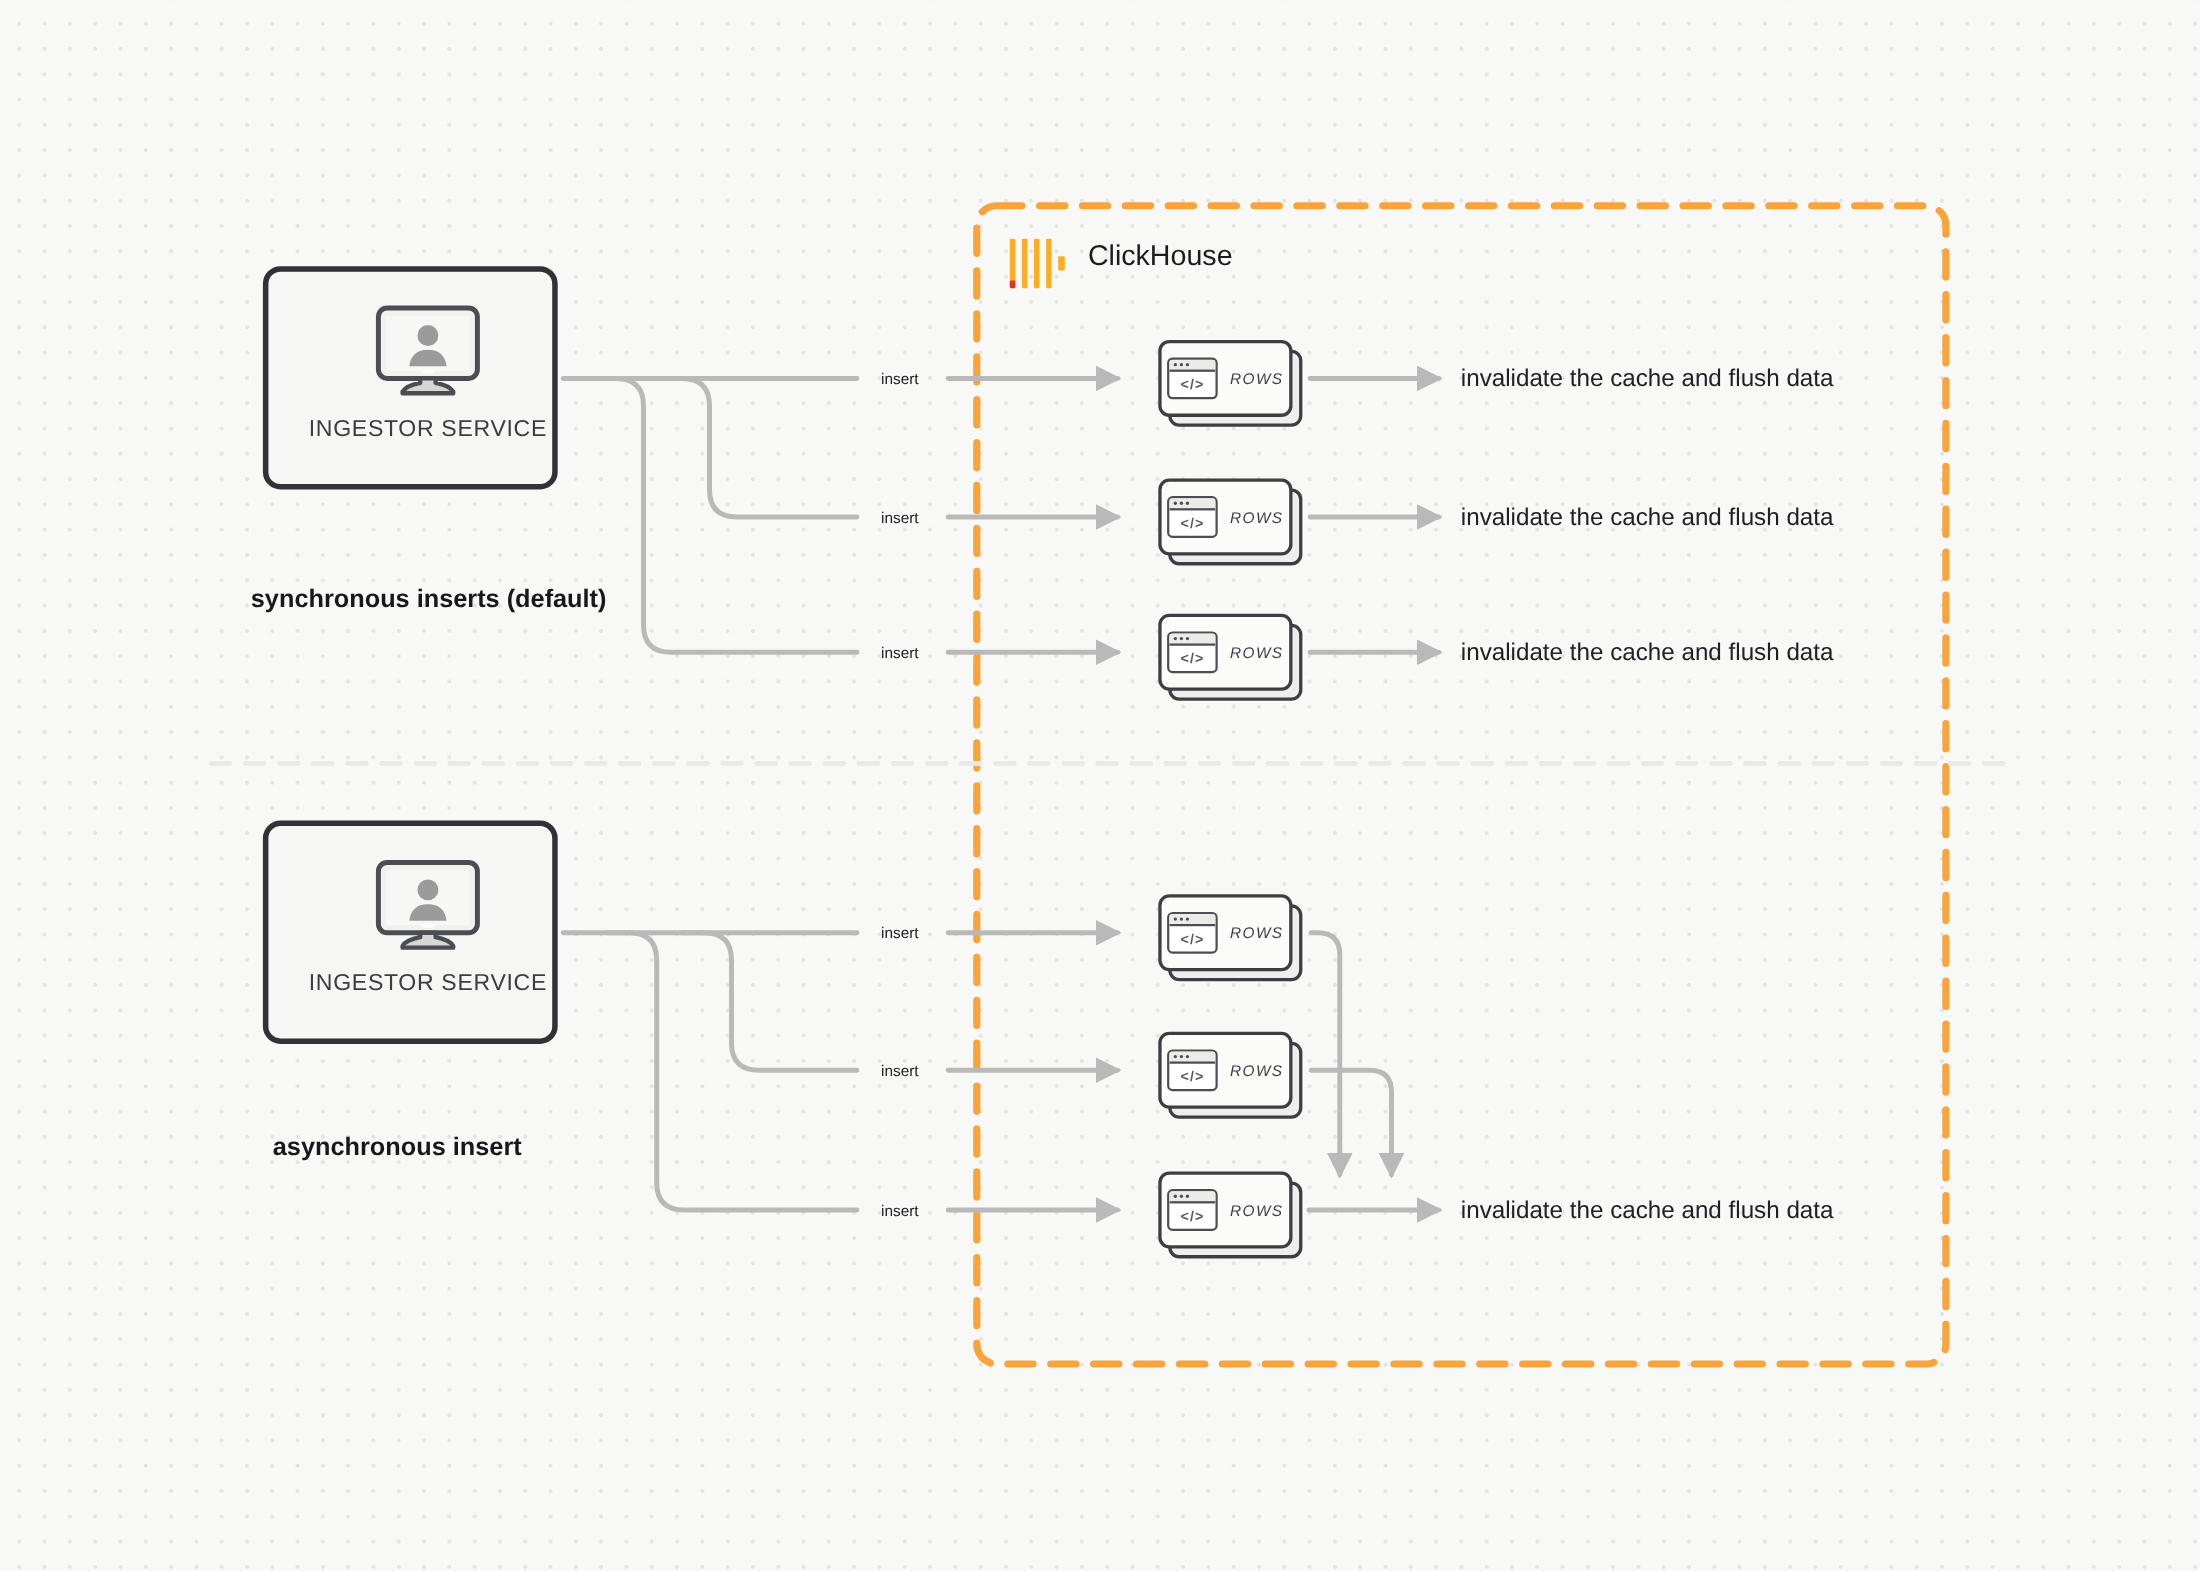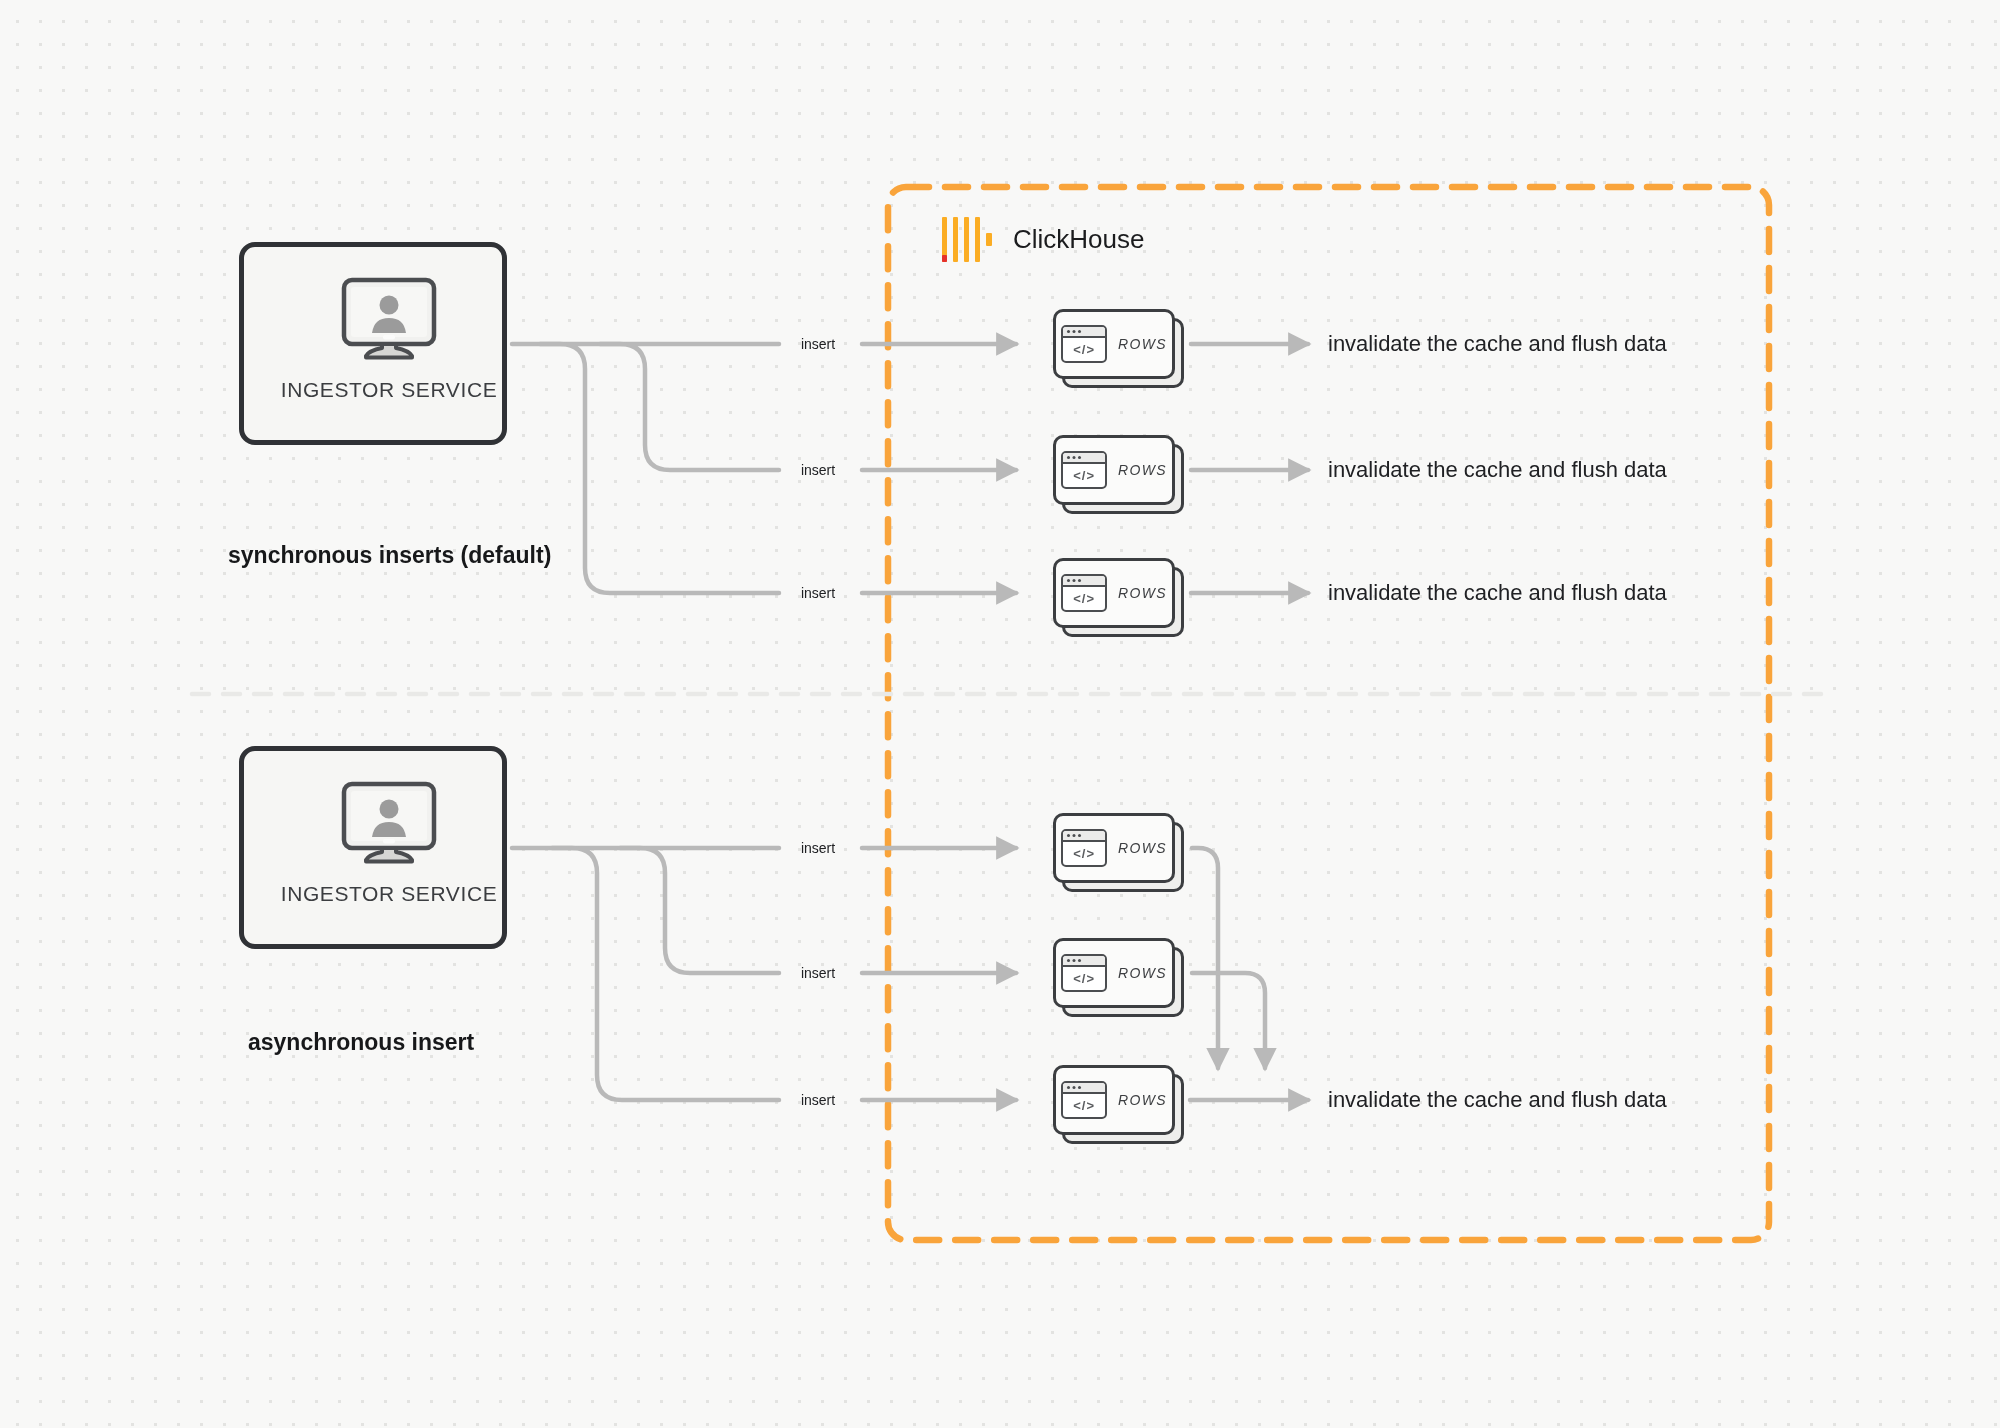--- a/index.html
+++ b/index.html
@@ -30,26 +30,26 @@
   .ingestor .icon-wrap{margin-top:30px;width:96px;height:88px;}
   .ingestor .svc-label{
     margin-top:13px;font-size:21px;font-weight:500;letter-spacing:.6px;
     color:#3b3d40;white-space:nowrap;
   }
 
   
   .caption{
     position:absolute;font-size:23px;font-weight:700;color:#17181a;white-space:nowrap;
   }
-  .caption.sync{left:228px;top:542px;}
+  .caption.sync{left:228px;top:531px;}
   .caption.async{left:248px;top:1029px;}
 
   
   .ch-logo{
-    position:absolute;left:918px;top:217px;display:flex;align-items:center;margin-left:24px;
+    position:absolute;left:918px;top:217px;display:flex;align-items:flex-start;
   }
   .ch-bars{display:flex;align-items:center;gap:6px;height:45px;}
   .ch-bar{width:5px;height:45px;background:#fbad24;border-radius:1px;position:relative;}
   .ch-bar.first::after{
     content:"";position:absolute;left:0;bottom:0;width:5px;height:7px;background:#e5312b;border-radius:1px;
   }
   .ch-bar.short{width:6px;height:13px;}
   .ch-word{
     margin-left:21px;font-size:26px;font-weight:500;color:#1b1c1e;white-space:nowrap;
   }

